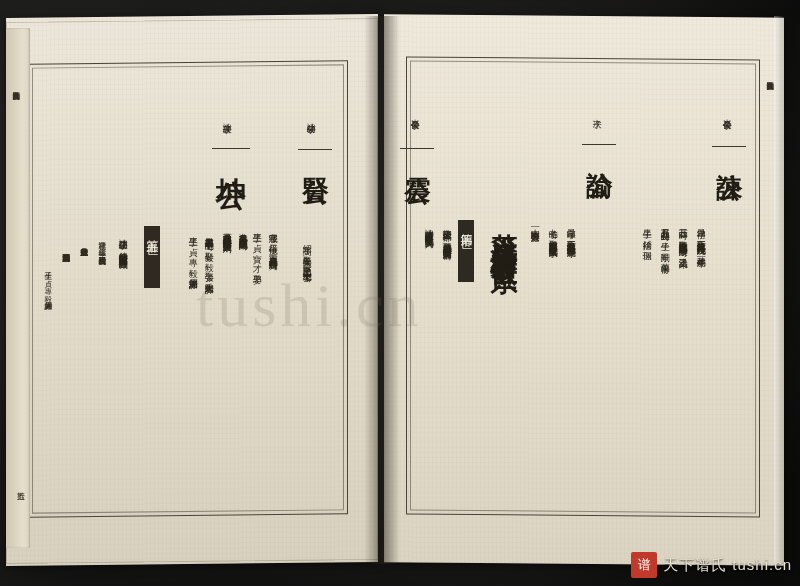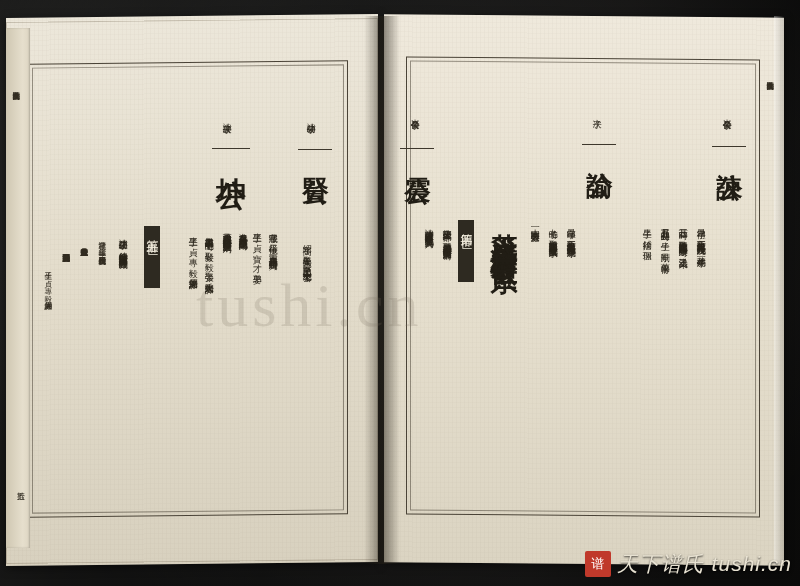--- a/index.html
+++ b/index.html
@@ -189,25 +189,24 @@
     background: #c0392b;
     color: #fff;
     font-size: 13px;
     line-height: 26px;
     text-align: center;
     font-family: "DejaVu Serif", serif;
     border-radius: 2px;
   }
   .logo-text {
     color: #e8e2d2;
-    font-size: 21px;
+    font-size: 15px;
     font-family: "Liberation Sans", sans-serif;
     letter-spacing: 1px;
     text-shadow: 0 1px 2px rgba(0,0,0,0.8);
-    font-style: italic;
   }
 
   
   .spine-strip {
     position: absolute;
     left: 0;
     top: 12px;
     width: 24px;
     height: 520px;
     background: linear-gradient(90deg, #cfc7b2 0%, #e6dfcd 70%, #ddd5c2 100%);

